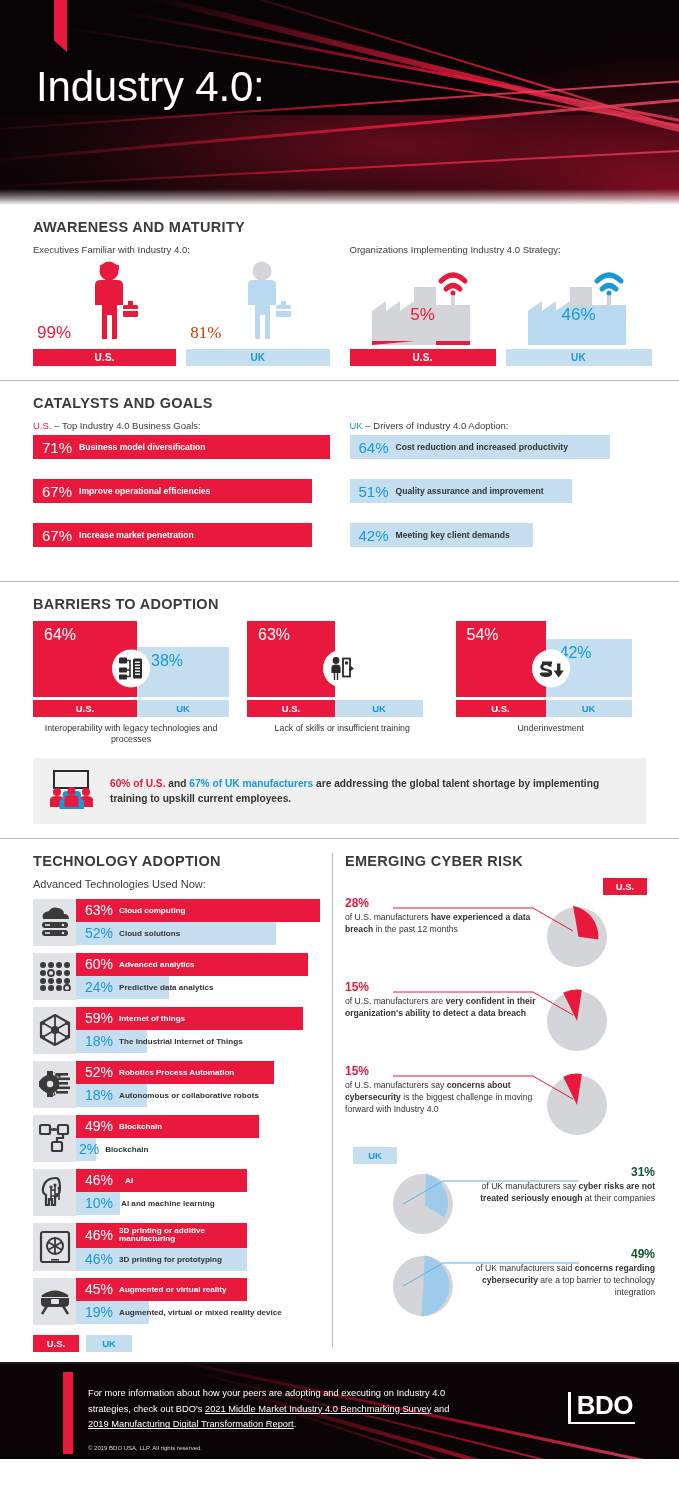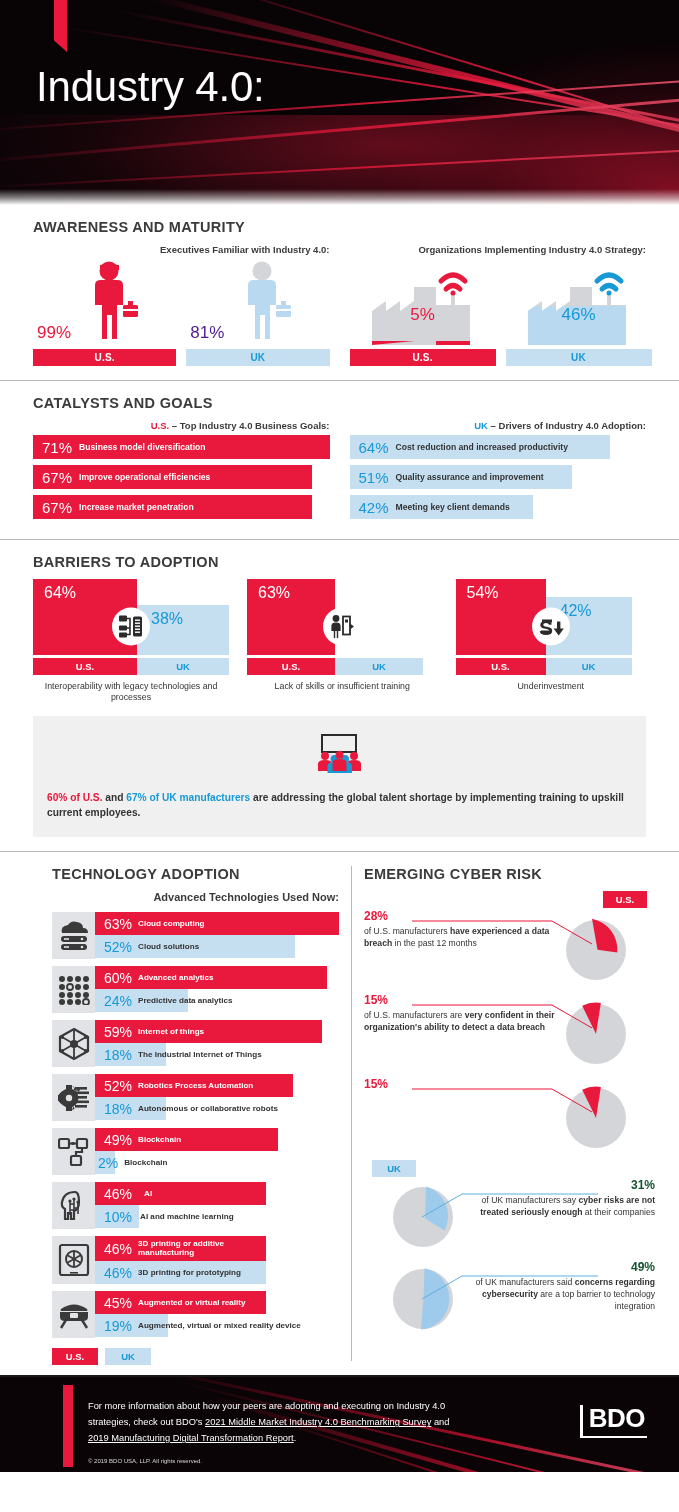--- a/index.html
+++ b/index.html
@@ -64,38 +64,38 @@
   }
 
   
   .section { padding: 14px 33px 14px 33px; position: relative; }
   .sect-rule { height:1px; background:#b9b9b9; margin: 0 0 0 0; }
   .sect-title {
     font-size: 14.5px; font-weight: bold; color: #3b3b3b;
     letter-spacing: .3px; margin-bottom: 9px;
   }
   .sub-label {
-    font-size: 9.5px; font-weight: bold; color: #3b3b3b; margin-bottom: 4px; text-align: right;
+    font-size: 9.5px; font-weight: normal; color: #3b3b3b; margin-bottom: 4px;
   }
   .sub-label .us { color: #e8193c; }
   .sub-label .uk { color: #1799d6; }
 
   .two-col { display: flex; gap: 20px; }
   .col { flex: 1; min-width: 0; }
 
   
   .aw-figs { display:flex; height: 86px; align-items: flex-end; position: relative; }
   .aw-unit { width: 146px; position: relative; height: 86px; }
   .aw-unit.second { margin-left: 10px; }
   .aw-pct {
     position:absolute; bottom: 2px; left: 4px;
     font-size: 17px; font-weight: 500;
   }
   .aw-pct.us { color: #e8193c; }
-  .aw-pct.uk { color: #4c1d95; }
+  .aw-pct.uk { color: #c2410c; font-family: Liberation Serif, serif; }
   .aw-icon { position:absolute; left: 54px; bottom: 0; }
   .cty-bar {
     height: 17px; line-height: 17px; text-align:center;
     font-size: 10px; font-weight: bold; letter-spacing: .2px;
     margin-top: 4px;
   }
   .cty-bar.us { background:#e8193c; color:#fff; }
   .cty-bar.uk { background:#c5def0; color:#1799d6; }
   .cty-row { display:flex; gap: 10px; }
   .cty-row > div { width: 146px; }
@@ -105,21 +105,21 @@
   .fac-unit { width: 146px; }
   .fac-wrap { position: relative; height: 86px; }
   .fac-pct {
     position:absolute; left: 50%; transform: translateX(-50%);
     bottom: 20px; font-size: 17px; font-weight: 500;
   }
   .fac-pct.us { color: #e8193c; }
   .fac-pct.uk { color: #1799d6; }
 
   
-  .goal { height: 24px; margin-bottom: 6px; display:flex; align-items:center; }
+  .goal { height: 24px; margin-bottom: 20px; display:flex; align-items:center; }
   .goal.us { background:#e8193c; }
   .goal.uk { background:#c5def0; }
   .goal .g-pct { font-size: 15px; font-weight: 500; padding: 0 7px 0 9px; white-space:nowrap; }
   .goal.us .g-pct { color:#fff; }
   .goal.uk .g-pct { color:#1799d6; }
   .goal .g-txt { font-size: 8.6px; font-weight: bold; white-space:nowrap; }
   .goal.us .g-txt { color:#fff; }
   .goal.uk .g-txt { color:#333; }
 
   
@@ -144,30 +144,30 @@
     font-size: 9.5px; font-weight:bold;
   }
   .bar-cty .us { background:#e8193c; color:#fff; }
   .bar-cty .uk { background:#c5def0; color:#1799d6; }
   .bar-cap {
     text-align:center; font-size: 8.8px; color:#333; margin-top: 6px; line-height: 1.3;
   }
 
   
   .callout {
-    background:#f0f0f0; margin: 12px 0 0 0; padding: 17px 14px;
-    display:flex; align-items:center; gap: 13px; flex-direction: column;
+    background:#f0f0f0; margin: 12px 0 0 0; padding: 11px 14px;
+    display:flex; align-items:center; gap: 13px;
   }
   .callout-txt { font-size: 10.2px; line-height: 1.5; color:#333; font-weight: bold; }
   .callout-txt .n-us { color:#e8193c; }
   .callout-txt .n-uk { color:#1799d6; }
   .callout-txt .plain { font-weight: bold; color:#333; }
 
   
-  .bottom { display:flex;margin-left:19px; }
+  .bottom { display:flex; }
   .pane-left { width: 320px; padding: 14px 0 10px 33px; }
   .pane-div { width:1px; background:#b9b9b9; margin: 14px 12px 14px 12px; }
   .pane-right { flex:1; padding: 14px 24px 10px 0; }
 
   
   .tech-row { display:flex; margin-bottom: 7px; }
   .tech-icon {
     width: 43px; min-height: 47px; background:#e2e3e6;
     display:flex; align-items:center; justify-content:center; flex: none;
   }
@@ -224,21 +224,21 @@
   .ft-text {
     position:absolute; left: 88px; top: 22px; width: 430px;
     color:#fff; font-size: 9.3px; line-height: 1.7;
   }
   .ft-text u { text-decoration: underline; }
   .ft-copy {
     position:absolute; left: 88px; top: 81px;
     color:#d9d9d9; font-size: 6px;
   }
   .ft-logo {
-    position:absolute; right: 32px; top: 28px;
+    position:absolute; right: 44px; top: 28px;
     color:#fff; font-size: 26px; font-weight: bold; letter-spacing: -0.5px;
     border-left: 3px solid #fff; border-bottom: 2px solid #fff;
     padding: 0 2px 3px 6px; line-height: 1.05;
   }
 </style>
 </head>
 <body>
 
 <div class="page">
 
@@ -773,20 +773,21 @@
         </svg>
         <svg class="cy-pie" viewBox="0 0 68 68" style="margin-left:6px;margin-top:6px;">
           <circle cx="34" cy="34" r="30" fill="#D4D5D9"></circle>
           <path d="M34 2.5 A31.5 31.5 0 0 1 52 8.2 L34 34 Z" fill="#E8193C" transform="rotate(-26 34 34)"></path>
         </svg>
       </div>
 
       <div class="cy-item" style="margin-bottom:6px;">
         <div class="cy-text">
           <div class="cy-num us">15%</div>
+          <div class="cy-body">of U.S. manufacturers say <b>concerns about cybersecurity</b> is the biggest challenge in moving forward with Industry 4.0</div>
         </div>
         <svg class="cy-lead" style="left:48px;top:8px;" width="190" height="34">
           <path d="M0 3 H140 L180 26" stroke="#E8193C" stroke-width="1" fill="none"></path>
         </svg>
         <svg class="cy-pie" viewBox="0 0 68 68" style="margin-left:6px;margin-top:6px;">
           <circle cx="34" cy="34" r="30" fill="#D4D5D9"></circle>
           <path d="M34 2.5 A31.5 31.5 0 0 1 52 8.2 L34 34 Z" fill="#E8193C" transform="rotate(-26 34 34)"></path>
         </svg>
       </div>
 

